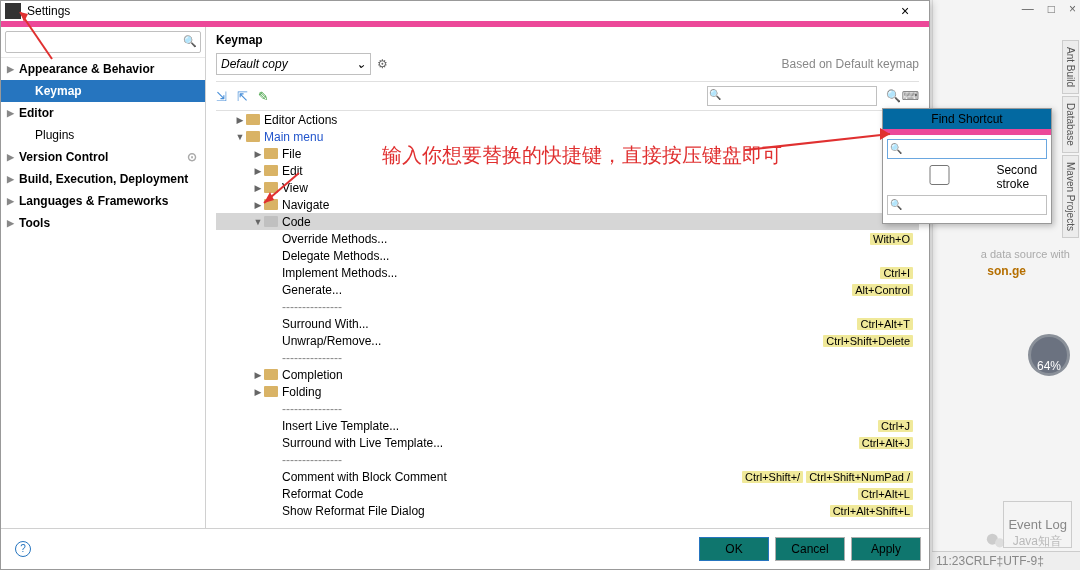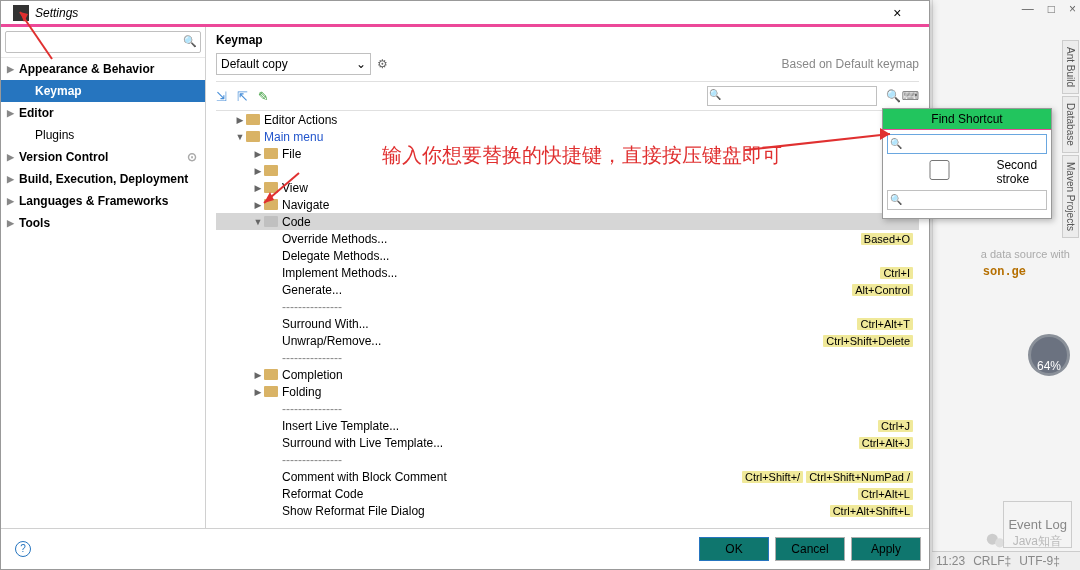--- a/index.html
+++ b/index.html
@@ -1,19 +1,19 @@
 <!DOCTYPE html>
 <html><head>
 <meta charset="utf-8">
 <style>
 * { box-sizing: border-box; margin: 0; padding: 0; font-family: "Segoe UI", Tahoma, sans-serif; font-size: 12px; }
 body { background: #f0f0f0; width: 1080px; height: 570px; position: relative; overflow: hidden; }
 
 .dialog { position: absolute; left: 0; top: 0; width: 930px; height: 570px; background: #fff; border: 1px solid #999; box-shadow: 2px 2px 8px rgba(0,0,0,0.2); display: flex; flex-direction: column; }
-.titlebar { height: 26px; display: flex; align-items: center; padding: 0 12px; border-bottom: 3px solid #ec4899; font-style: italic; }
+.titlebar { height: 26px; display: flex; align-items: center; padding: 0 4px; border-bottom: 6px solid #ec4899; }
 .titlebar .icon { width: 16px; height: 16px; background: #333; margin-right: 6px; }
 .titlebar .title { flex: 1; }
 .titlebar .close { width: 40px; text-align: center; font-size: 14px; cursor: pointer; }
 
 .dialog-body { flex: 1; display: flex; overflow: hidden; }
 .sidebar { width: 205px; border-right: 1px solid #d0d0d0; display: flex; flex-direction: column; background: #fff; }
 .sidebar-search { padding: 4px; border-bottom: 1px solid #e8e8e8; }
 .sidebar-search input { width: 100%; height: 22px; padding: 0 18px 0 4px; border: 1px solid #c0c0c0; border-radius: 2px; }
 .search-wrap { position: relative; }
 .search-wrap .mag { position: absolute; right: 4px; top: 4px; color: #888; font-size: 11px; }
@@ -22,21 +22,21 @@
 .nav-item { display: flex; align-items: center; height: 22px; padding-left: 6px; cursor: pointer; }
 .nav-item.child { padding-left: 22px; }
 .nav-item .chev { width: 12px; color: #888; font-size: 9px; }
 .nav-item.selected { background: #2675BF; color: #fff; font-weight: bold; }
 .nav-item.bold { font-weight: bold; }
 .nav-item .dot { margin-left: auto; margin-right: 8px; color: #aaa; }
 
 .main { flex: 1; display: flex; flex-direction: column; padding: 6px 10px 0 10px; overflow: hidden; }
 .main-title { font-weight: bold; margin-bottom: 6px; }
 .keymap-row { display: flex; align-items: center; gap: 6px; margin-bottom: 6px; }
-.keymap-select { width: 155px; height: 22px; border: 1px solid #c0c0c0; padding: 0 4px; display: flex; align-items: center; justify-content: space-between; background: #fff; }
+.keymap-select { width: 155px; height: 22px; border: 1px solid #c0c0c0; padding: 0 4px; display: flex; align-items: center; justify-content: space-between; background: #fff; font-style: italic; }
 .gear { color: #666; }
 .basedon { margin-left: auto; color: #888; }
 
 .toolbar { display: flex; align-items: center; gap: 10px; border-top: 1px solid #e0e0e0; border-bottom: 1px solid #e0e0e0; padding: 4px 0; }
 .tb-icon { color: #4a90d9; cursor: pointer; font-size: 13px; }
 .tb-icon.pencil { color: #3a9c3a; }
 .tb-spacer { flex: 1; }
 .tb-search { position: relative; width: 170px; }
 .tb-search input { width: 100%; height: 20px; border: 1px solid #c0c0c0; padding: 0 4px 0 16px; }
 .tb-search .mag { position: absolute; left: 3px; top: 3px; color: #888; font-size: 10px; }
@@ -53,39 +53,39 @@
 .shortcut { background: #f0e99a; color: #000; padding: 0 3px; margin-left: 3px; font-size: 11px; border-radius: 1px; }
 .sep-line { color: #888; }
 .ind1 { padding-left: 18px; } .ind2 { padding-left: 36px; } .ind3 { padding-left: 54px; }
 
 .dialog-footer { border-top: 1px solid #d0d0d0; padding: 8px; display: flex; justify-content: flex-end; gap: 6px; align-items: center; }
 .dialog-footer .help { margin-right: auto; margin-left: 6px; color: #2675BF; width: 16px; height: 16px; border: 1px solid #2675BF; border-radius: 50%; text-align: center; line-height: 14px; font-size: 10px; }
 .btn { min-width: 70px; height: 24px; border: 1px solid #adadad; background: #0f766e; cursor: pointer; }
 .btn.primary { border: 1px solid #2675BF; }
 
 .popup { position: absolute; left: 882px; top: 108px; width: 170px; background: #fff; border: 1px solid #999; box-shadow: 2px 2px 6px rgba(0,0,0,0.25); }
-.popup-title { background: #22c55e; text-align: center; padding: 3px 0; border-bottom: 1px solid #ec4899; }
+.popup-title { background: #0369a1; text-align: center; padding: 3px 0; border-bottom: 6px solid #ec4899; }
 .popup-body { padding: 4px; }
 .popup-body input { width: 100%; height: 20px; border: 1px solid #6aa7e0; padding: 0 4px 0 16px; margin-bottom: 4px; }
 .popup-body .wrap { position: relative; }
 .popup-body .wrap .mag { position: absolute; left: 3px; top: 4px; color: #888; font-size: 10px; }
 .popup-body label { display: flex; align-items: center; gap: 4px; margin-bottom: 4px; }
 .popup-body .second input { border: 1px solid #c0c0c0; }
 
 .annotation { position: absolute; left: 382px; top: 142px; color: #e03030; font-size: 20px; pointer-events: none; }
 .arrow-svg { position: absolute; pointer-events: none; }
 
 .bg-right { position: absolute; right: 0; top: 0; width: 148px; height: 570px; background: #f4f4f4; border-left: 1px solid #ddd; }
 .bg-tabs { position: absolute; right: 0; top: 40px; width: 18px; }
 .bg-tab { writing-mode: vertical-rl; padding: 6px 2px; font-size: 10px; color: #555; border: 1px solid #ccc; background: #ececec; margin-bottom: 2px; }
 .bg-watermark { position: absolute; right: 18px; bottom: 18px; color: #b9b9b9; font-size: 20px; display: flex; align-items: center; gap: 6px; }
 .circle-pct { position: absolute; right: 10px; top: 334px; width: 42px; height: 42px; border-radius: 50%; background: #6b7280; color: #fff; display: flex; align-items: flex-end; justify-content: center; font-size: 12px; border: 3px solid #8a9099; }
 .bg-snippet { position: absolute; right: 54px; top: 264px; color: #666; font-size: 12px; }
-.bg-snippet .cls { color: #b56f00; font-weight: bold; font-family: Liberation Mono, monospace; }
-.bg-status { position: absolute; bottom: 0; right: 0; width: 148px; font-size: 10px; color: #888; display: flex; gap: 8px; padding: 2px 4px; background: #eee; border-top: 1px solid #ccc; }
+.bg-snippet .cls { color: #b56f00; font-weight: bold; }
+.bg-status { position: absolute; bottom: 0; right: 0; width: 148px; font-size: 10px; color: #888; display: flex; padding: 2px 4px; background: #eee; border-top: 1px solid #ccc; }
 .bg-addsrc { position: absolute; right: 10px; top: 248px; color: #aaa; font-size: 11px; }
 .win-btns { position: absolute; right: 4px; top: 2px; display: flex; gap: 14px; color: #666; }
 </style>
 </head>
 <body>
 
 <div class="bg-right"></div>
 <div class="win-btns">
   <span>—</span>
   <span>□</span>
@@ -198,40 +198,41 @@
             <span class="label">Main menu</span>
           </div>
           <div class="tree-row ind2">
             <span class="arrow">▶</span>
             <span class="folder"></span>
             <span class="label">File</span>
           </div>
           <div class="tree-row ind2">
             <span class="arrow">▶</span>
             <span class="folder"></span>
+            <span class="label">Edit</span>
           </div>
           <div class="tree-row ind2">
             <span class="arrow">▶</span>
             <span class="folder"></span>
             <span class="label">View</span>
           </div>
           <div class="tree-row ind2">
             <span class="arrow">▶</span>
             <span class="folder"></span>
             <span class="label">Navigate</span>
           </div>
           <div class="tree-row ind2 sel">
             <span class="arrow">▼</span>
             <span class="folder"></span>
             <span class="label">Code</span>
           </div>
           <div class="tree-row ind3">
             <span class="arrow"></span>
             <span class="label">Override Methods...</span>
-            <span class="shortcut">Based+O</span>
+            <span class="shortcut">With+O</span>
           </div>
           <div class="tree-row ind3">
             <span class="arrow"></span>
             <span class="label">Delegate Methods...</span>
           </div>
           <div class="tree-row ind3">
             <span class="arrow"></span>
             <span class="label">Implement Methods...</span>
             <span class="shortcut">Ctrl+I</span>
           </div>

